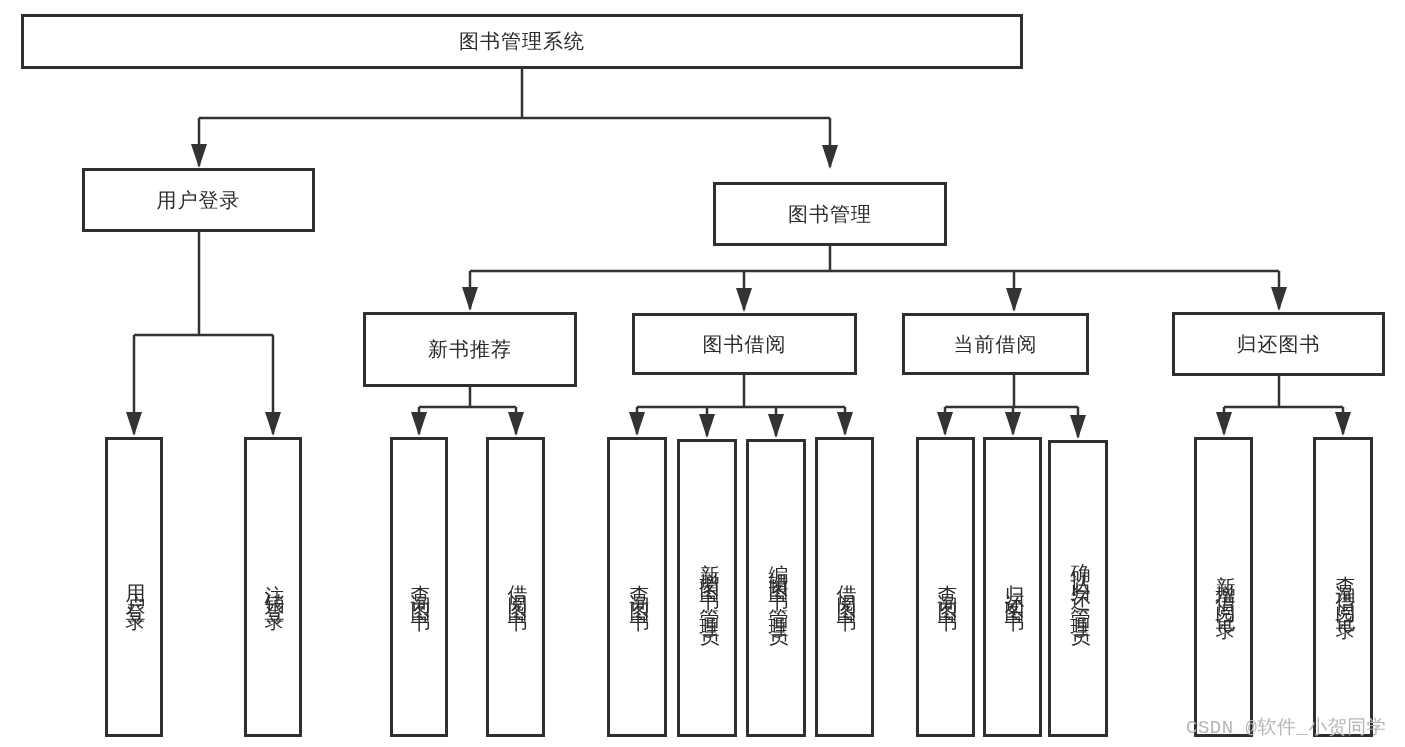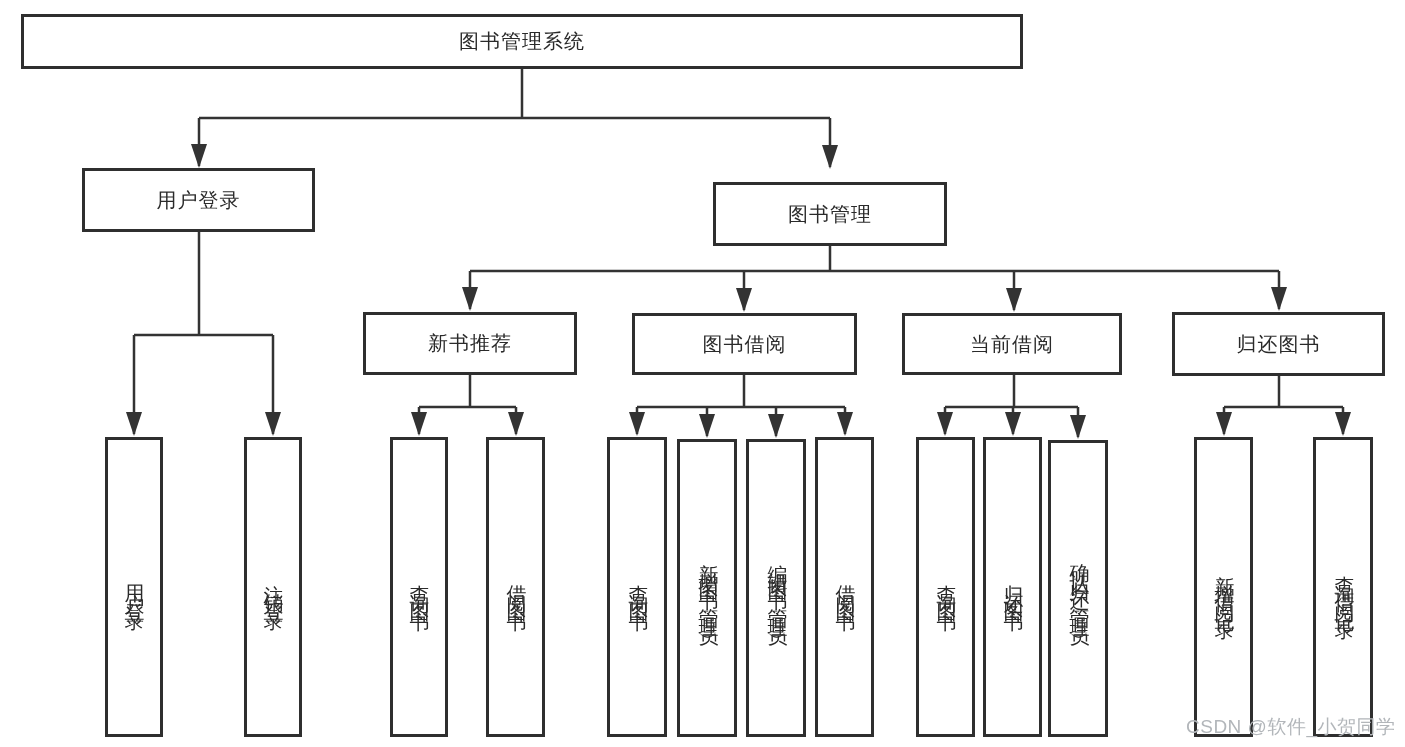--- a/index.html
+++ b/index.html
@@ -11,21 +11,21 @@
   }
   html,body{margin:0;padding:0;}
   body{
     width:1405px;height:747px;
     background:var(--background);
     font-family:"Liberation Sans","DejaVu Sans",sans-serif;
     overflow:hidden;
   }
   #canvas{
     position:relative;
-    width:1405px;height:747px;
+    width:1405px;height:747px;font-family:Liberation Mono, monospace;
   }
   svg.connectors{
     position:absolute;left:0;top:0;
     width:1405px;height:747px;
     pointer-events:none;
   }
   svg.connectors path{
     fill:none;
     stroke:var(--line);
     stroke-width:2.5;
@@ -115,23 +115,23 @@
       <path d="M1224,407 L1224,434" marker-end="url(#arrow)"></path>
       <path d="M1343,407 L1343,434" marker-end="url(#arrow)"></path>
     </g>
   </svg>
 
   <div class="node hnode" style="left:21px;top:14px;width:1002px;height:55px;">图书管理系统</div>
 
   <div class="node hnode" style="left:82px;top:168px;width:233px;height:64px;">用户登录</div>
   <div class="node hnode" style="left:713px;top:170px;width:234px;height:64px;margin-top:12px;">图书管理</div>
 
-  <div class="node hnode" style="left:363px;top:312px;width:214px;height:63px;">新书推荐</div>
+  <div class="node hnode" style="left:363px;top:312px;width:214px;height:75px;">新书推荐</div>
   <div class="node hnode" style="left:632px;top:313px;width:225px;height:62px;">图书借阅</div>
-  <div class="node hnode" style="left:902px;top:313px;width:220px;height:62px;">当前借阅</div>
+  <div class="node hnode" style="left:902px;top:313px;width:187px;height:62px;">当前借阅</div>
   <div class="node hnode" style="left:1172px;top:312px;width:213px;height:64px;">归还图书</div>
 
   <div class="node vnode" style="left:105px;top:437px;width:58px;height:300px;">用户登录</div>
   <div class="node vnode" style="left:244px;top:437px;width:58px;height:300px;">注销登录</div>
 
   <div class="node vnode" style="left:390px;top:437px;width:58px;height:300px;">查询图书</div>
   <div class="node vnode" style="left:486px;top:437px;width:59px;height:300px;">借阅图书</div>
 
   <div class="node vnode" style="left:607px;top:437px;width:60px;height:300px;">查询图书</div>
   <div class="node vnode" style="left:677px;top:439px;width:60px;height:298px;">新增图书（管理员）</div>

